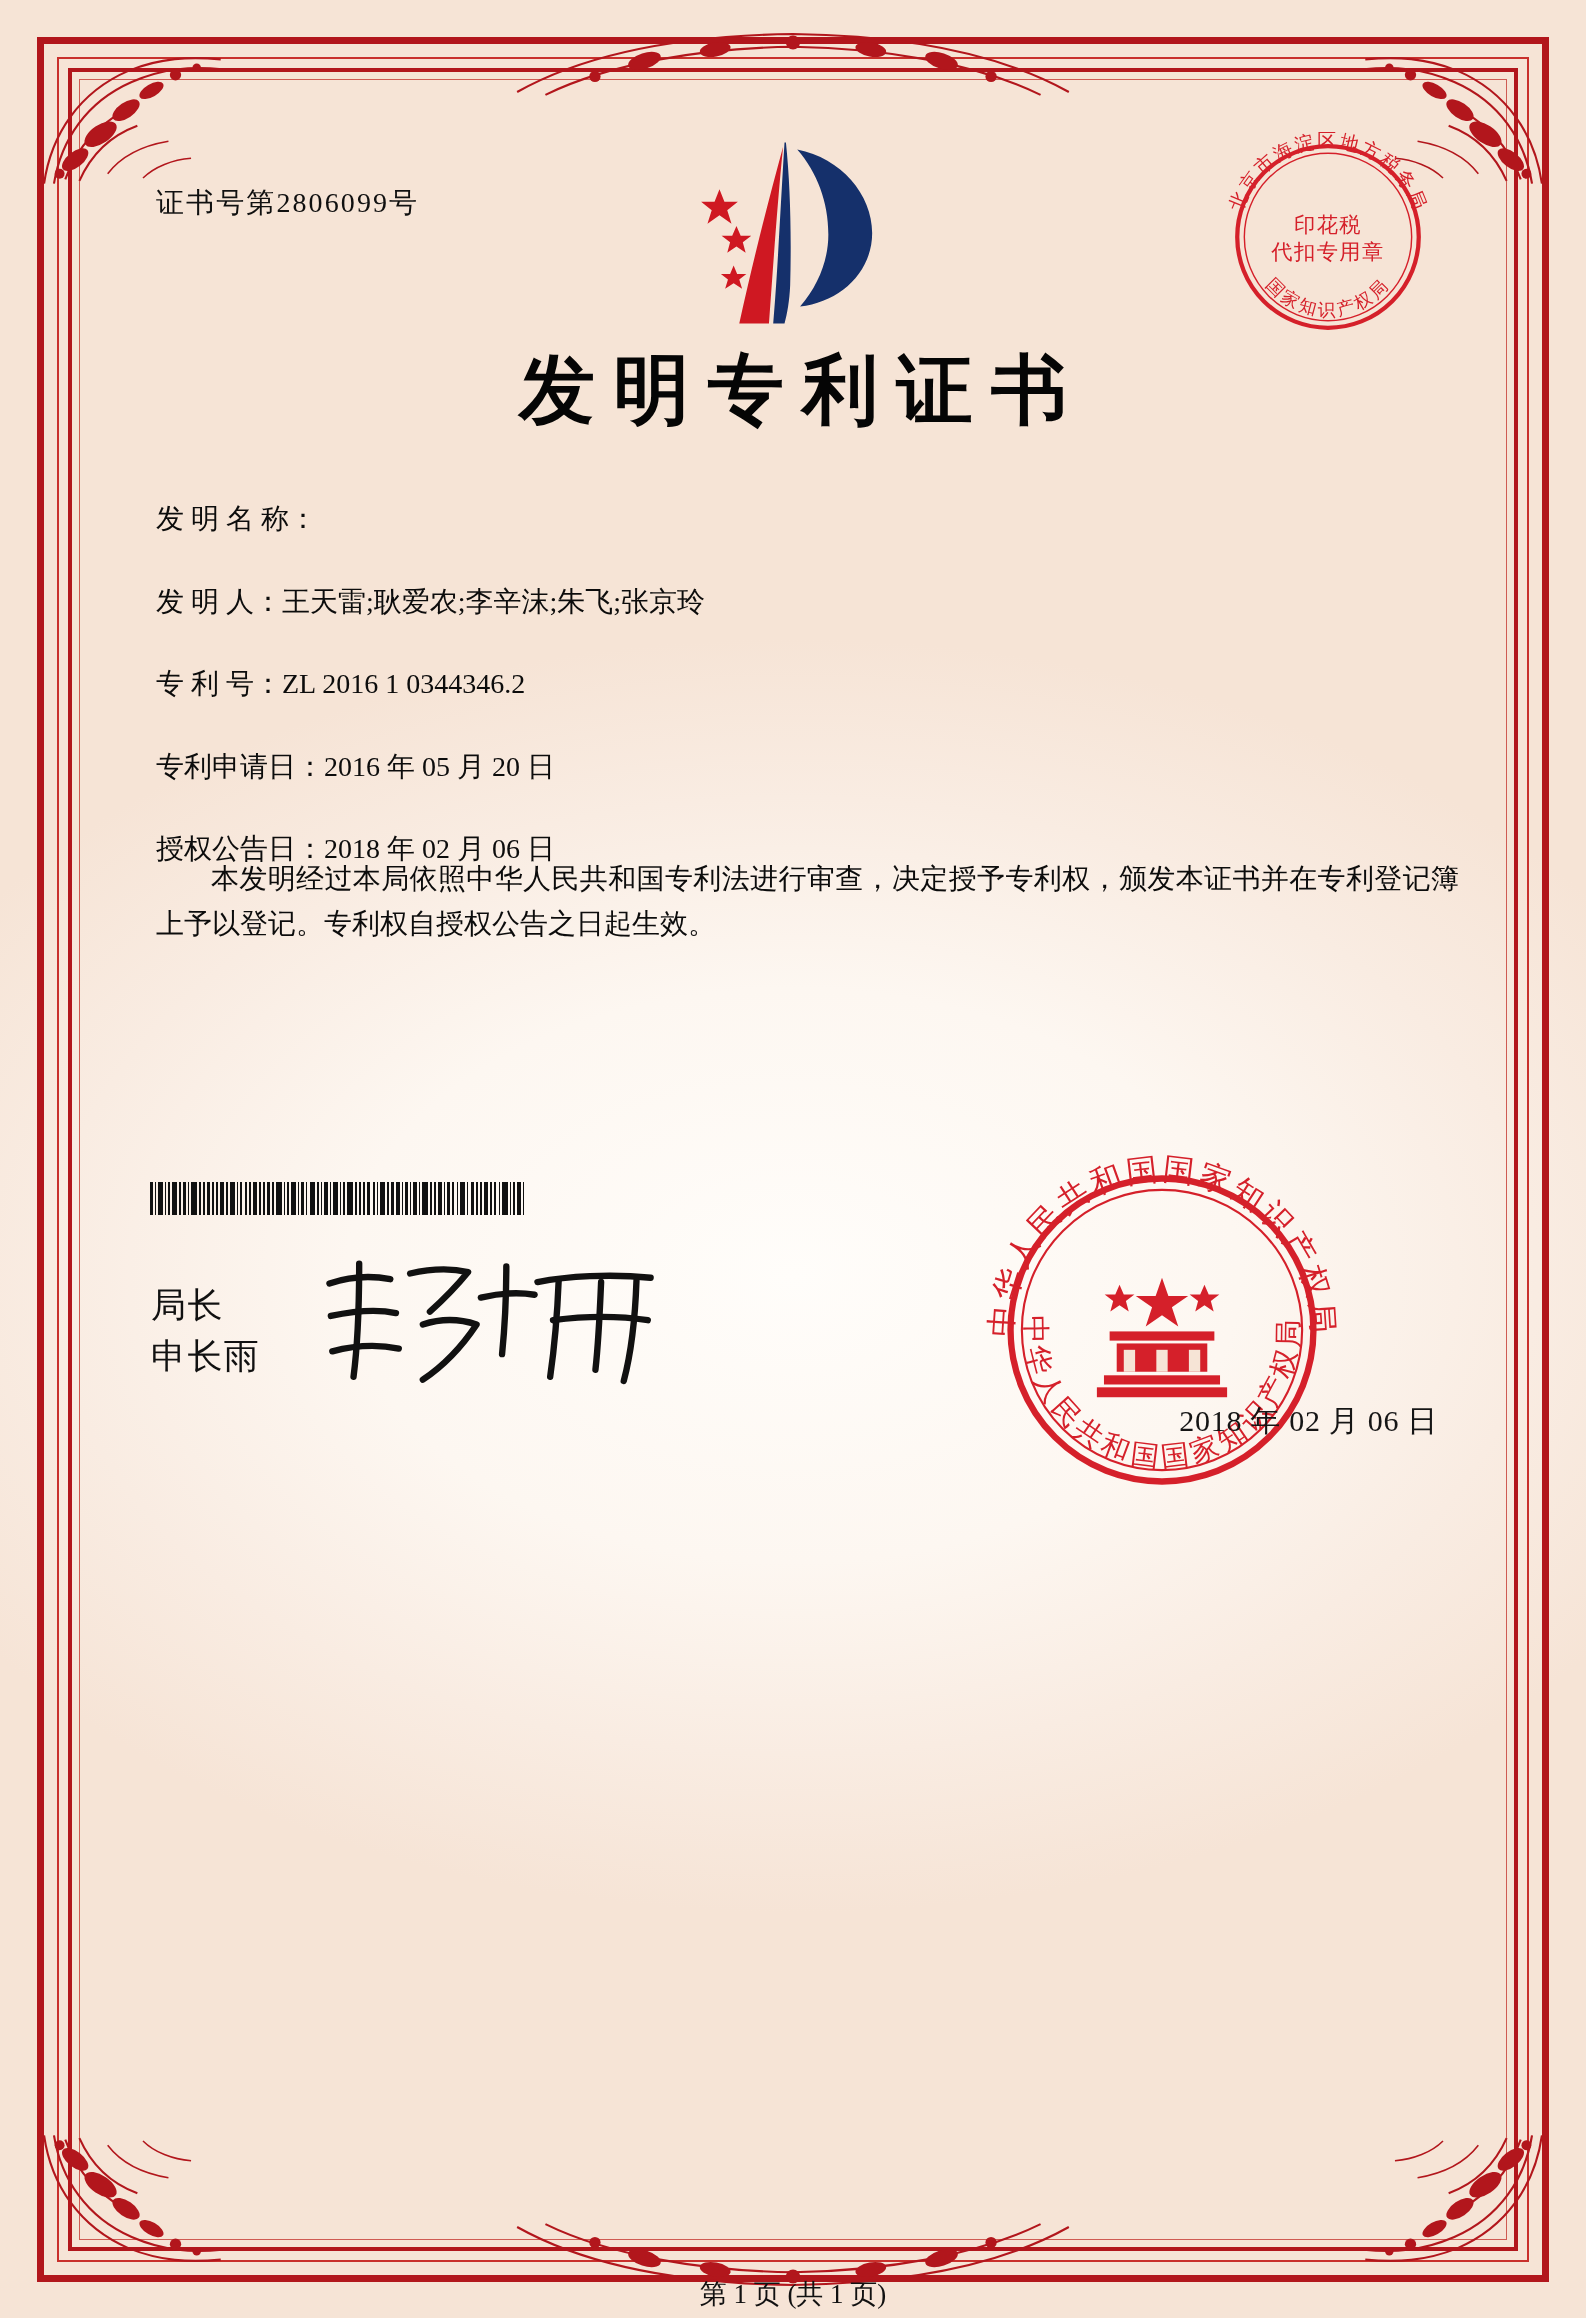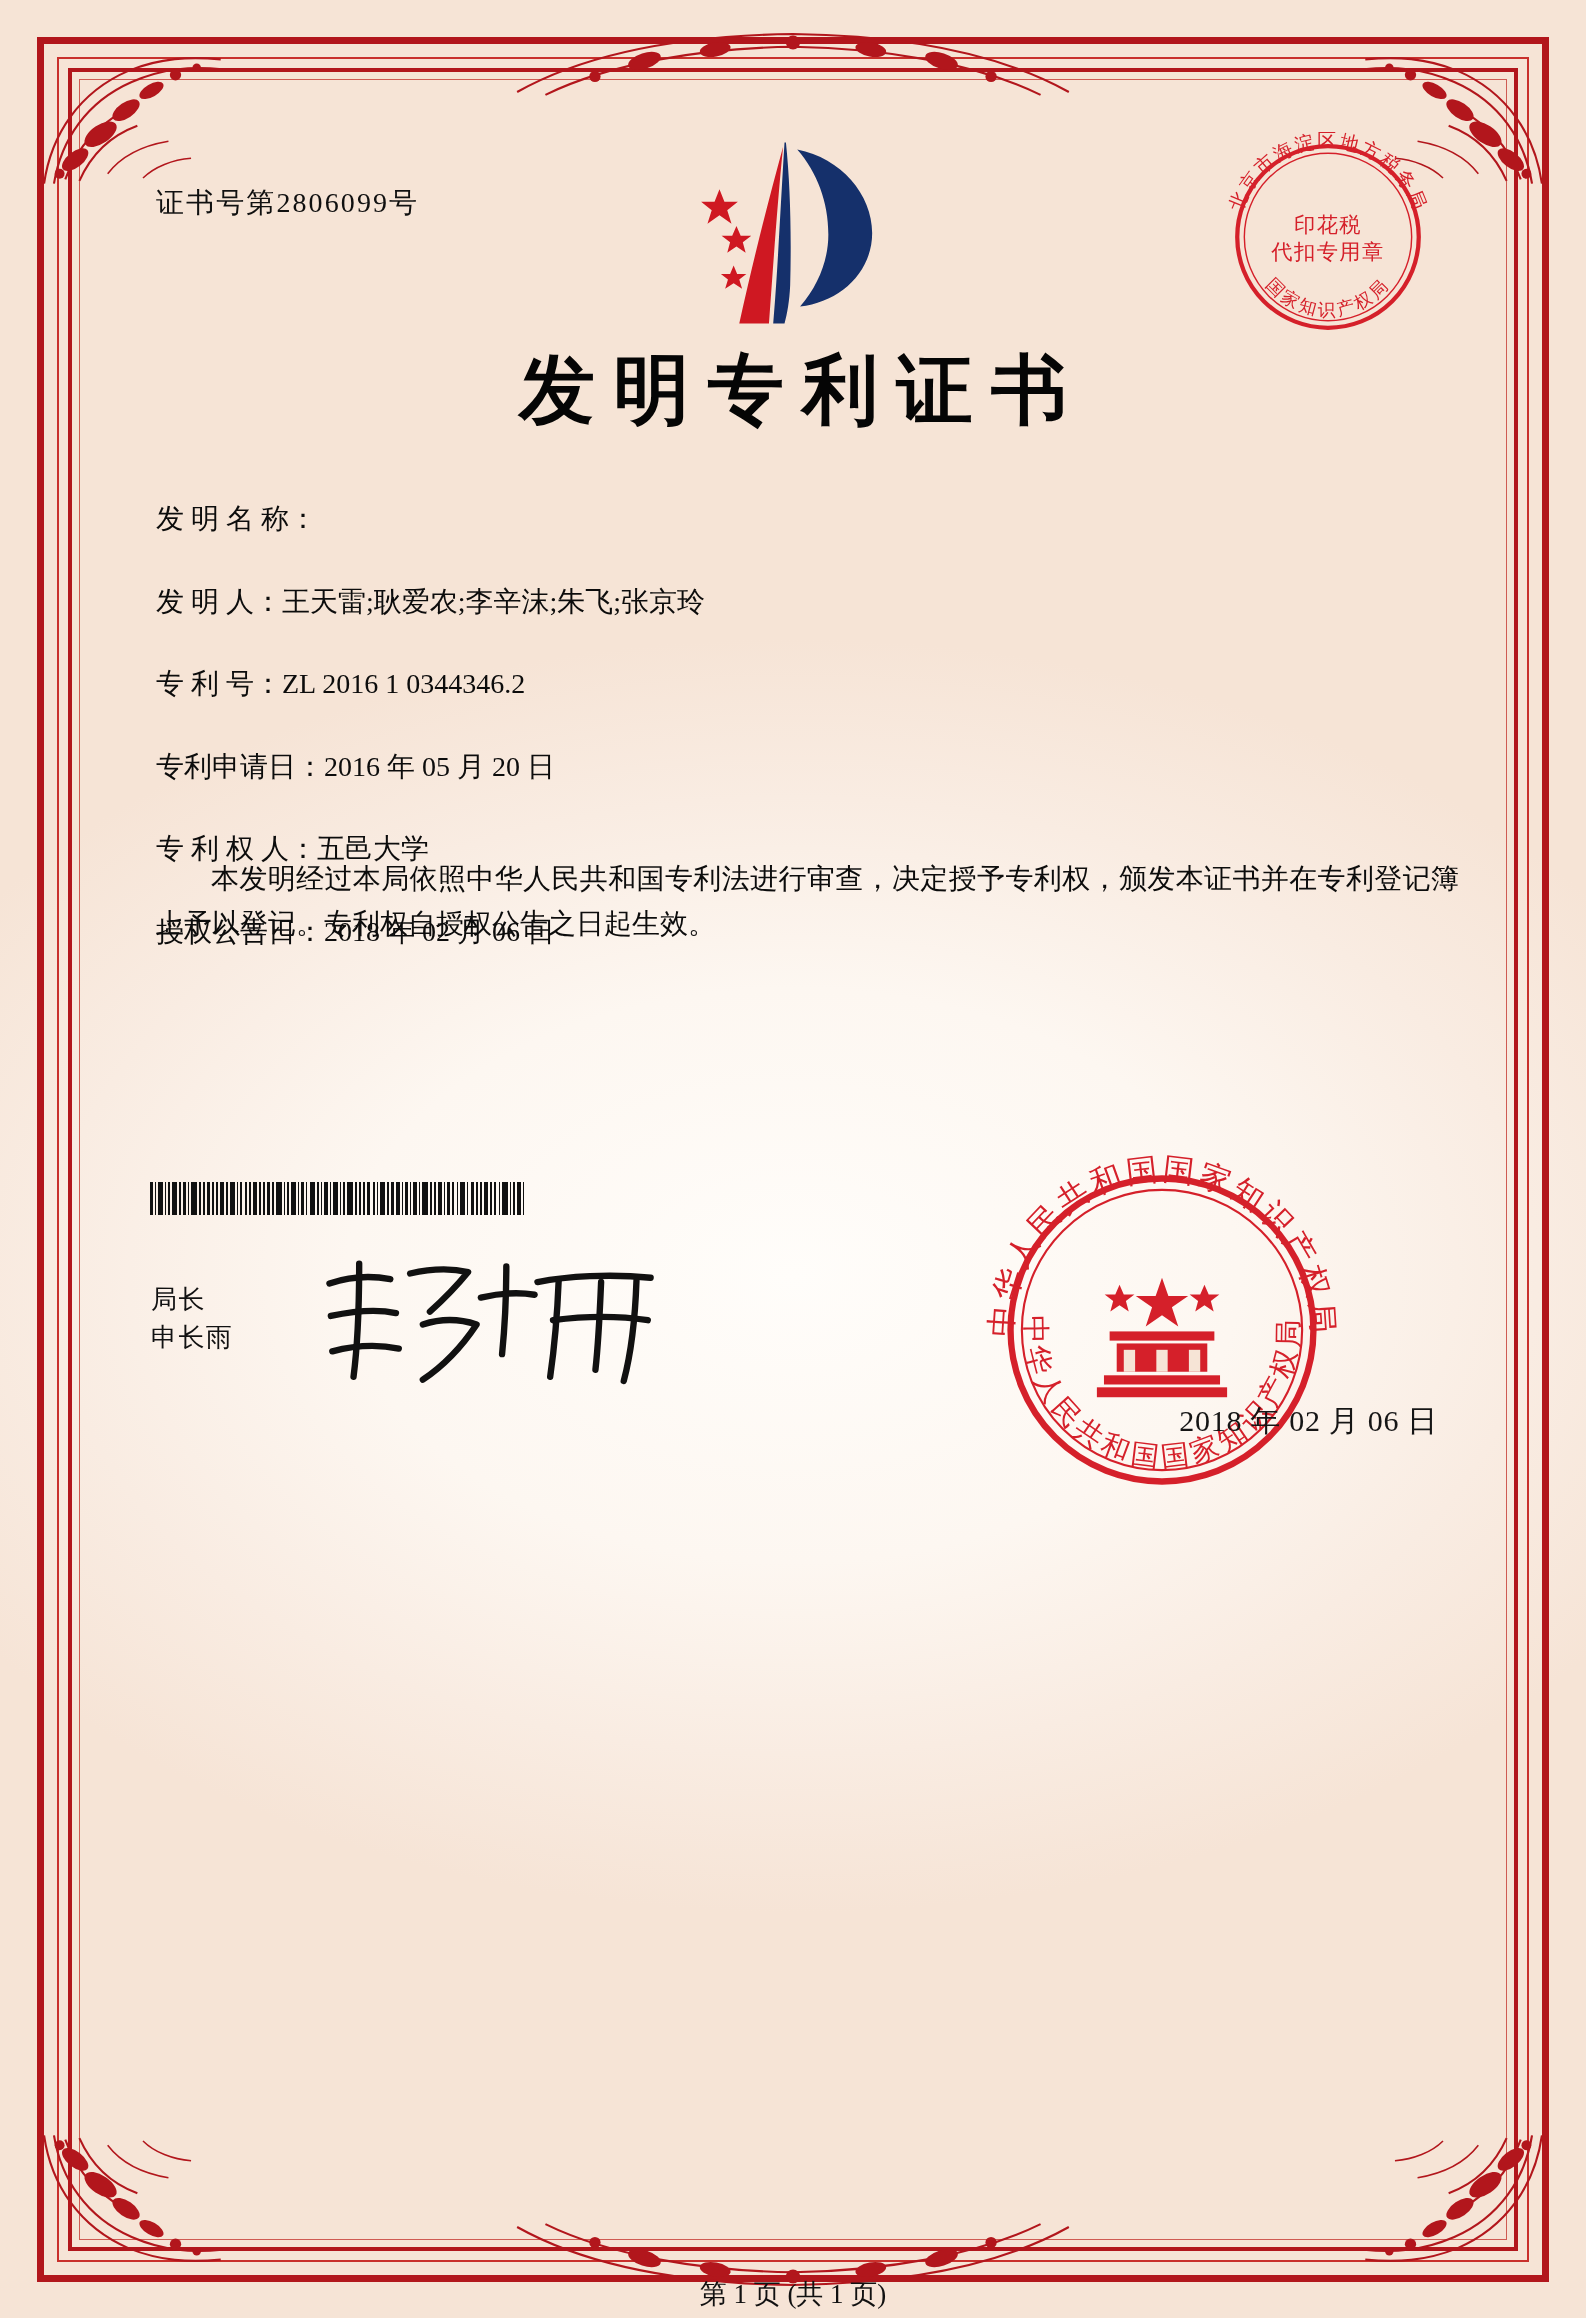--- a/index.html
+++ b/index.html
@@ -188,21 +188,21 @@
     display: block;
     background: #111;
     margin-right: 2.1px;
   }
 
   
   .sign-block {
     position: absolute;
     left: 45px;
     top: 1175px;
-    font-size: 26px;
+    font-size: 35px;
     line-height: 1.45;
     color: #111;
     letter-spacing: 1.4px;
   }
   .signature {
     position: absolute;
     left: 198px;
     top: 1132px;
     width: 382px;
     height: 163px;
@@ -426,24 +426,20 @@
         <span class="field-label">发    明    人：</span>
         <span class="field-value">王天雷;耿爱农;李辛沫;朱飞;张京玲</span>
       </div>
       <div class="field-row">
         <span class="field-label">专    利    号：</span>
         <span class="field-value">ZL 2016 1 0344346.2</span>
       </div>
       <div class="field-row">
         <span class="field-label">专利申请日：</span>
         <span class="field-value">2016 年 05 月 20 日</span>
-      </div>
-      <div class="field-row">
-        <span class="field-label">专 利 权 人：</span>
-        <span class="field-value">五邑大学</span>
       </div>
       <div class="field-row">
         <span class="field-label">授权公告日：</span>
         <span class="field-value">2018 年 02 月 06 日</span>
       </div>
     </div>
 
     <div class="body-text">
       <p>本发明经过本局依照中华人民共和国专利法进行审查，决定授予专利权，颁发本证书并在专利登记簿上予以登记。专利权自授权公告之日起生效。</p>
     </div>

